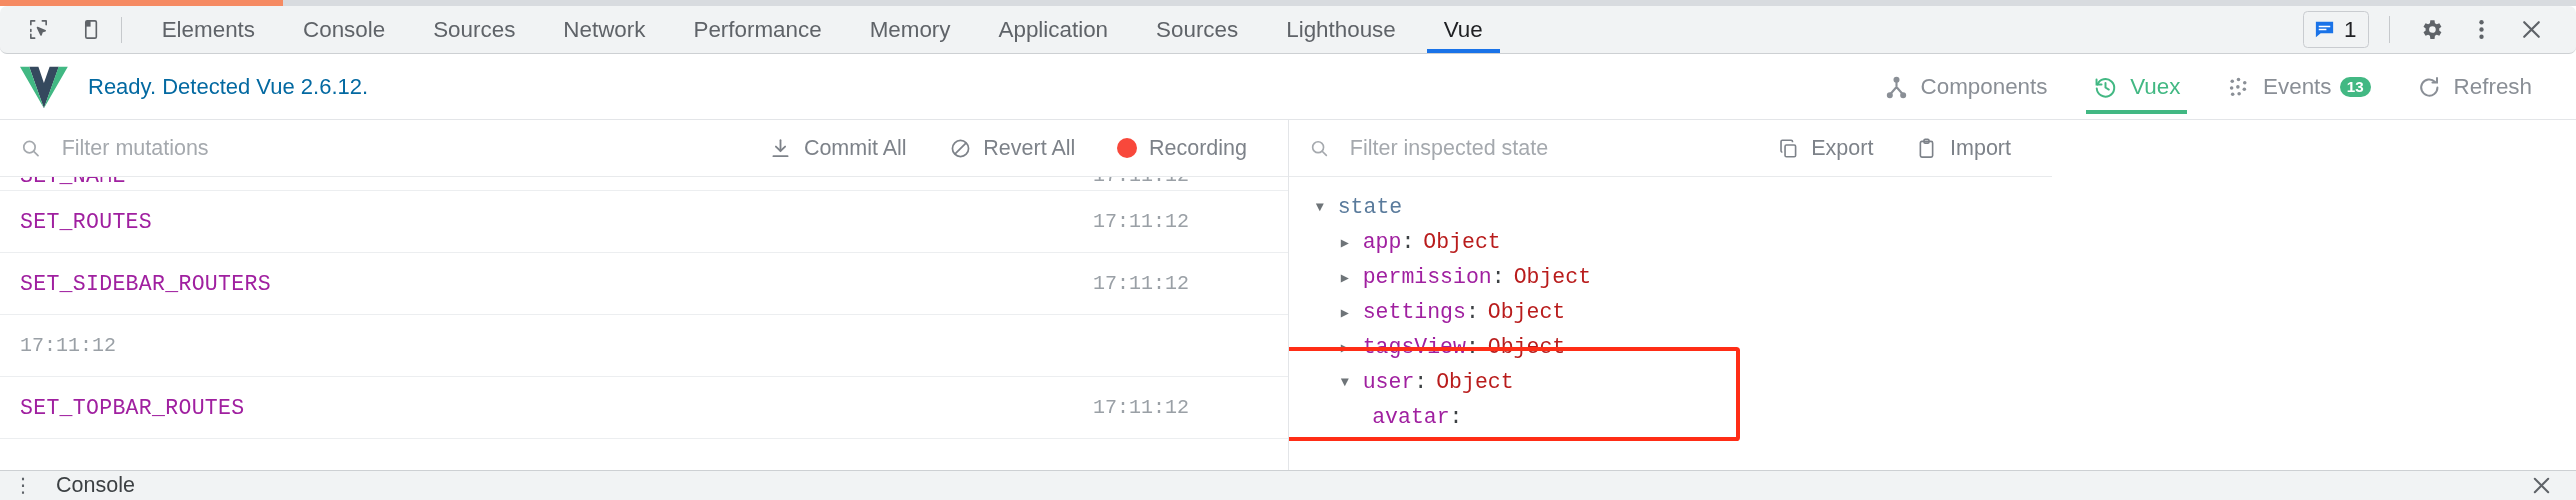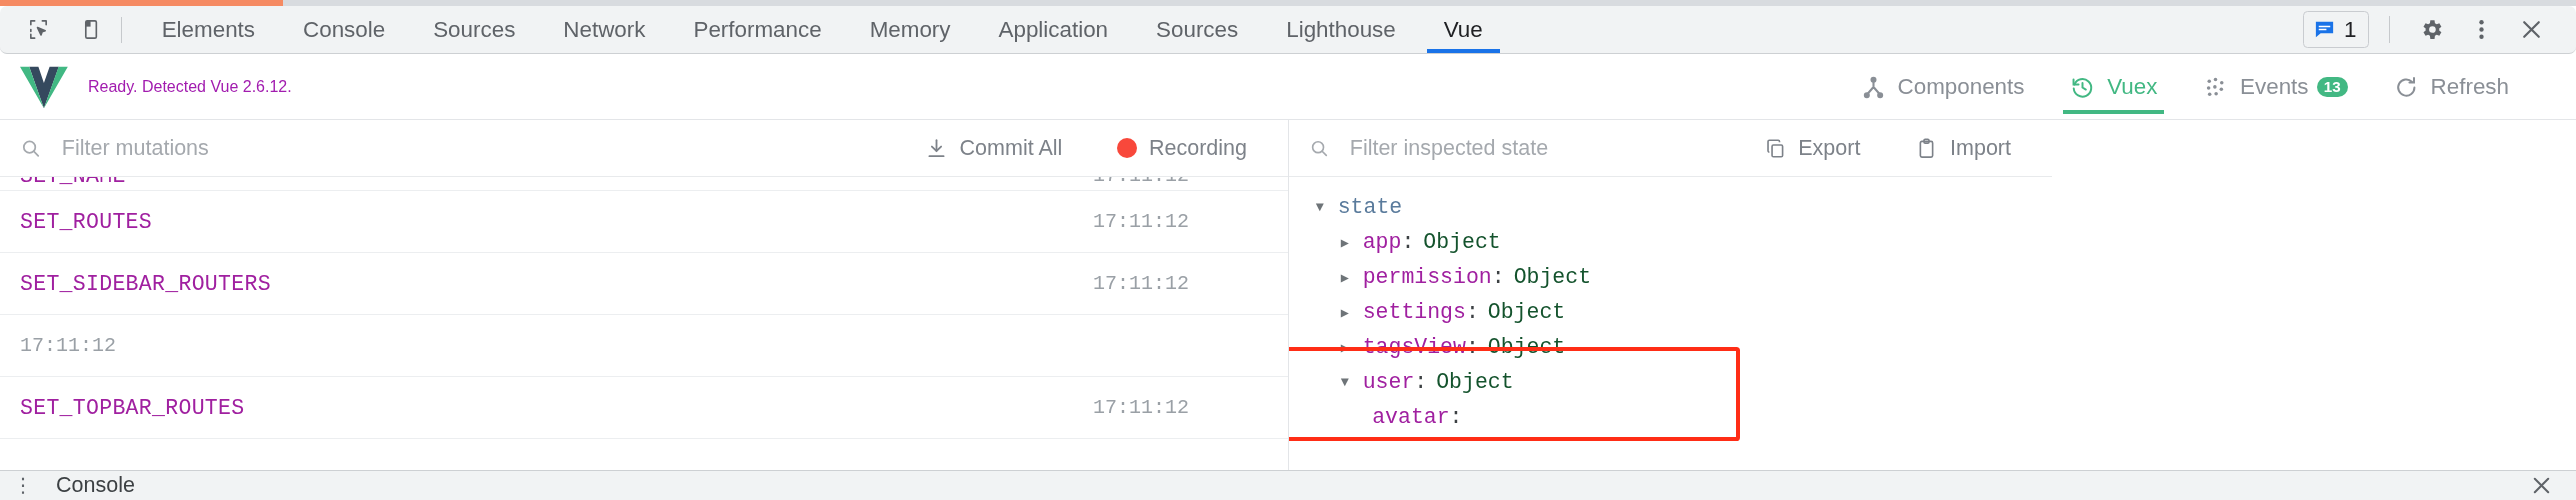--- a/index.html
+++ b/index.html
@@ -124,29 +124,29 @@
     box-sizing: border-box;
     display: flex;
     align-items: center;
   }
   .vue-logo {
     margin-left: 20px;
     margin-right: 20px;
     display: flex; align-items: center;
   }
   .vue-status {
-    font-size: 16px;
-    color: #a21caf;
+    font-size: 22px;
+    color: #0369a1;
   }
   .vue-nav {
     margin-left: auto;
     display: flex;
     align-items: stretch;
     height: 54px;
-    padding-right: 44px;
+    padding-right: 21px;
   }
   .vue-nav-item {
     display: flex;
     align-items: center;
     gap: 11.7px;
     padding: 0 23px;
     font-size: 22.4px;
     color: #8a8f96;
     position: relative;
     white-space: nowrap;
@@ -220,21 +220,21 @@
     font-family: "Liberation Sans", sans-serif;
     font-size: 21.5px;
     color: #3c4043;
     width: 100%;
   }
   .search-input::placeholder { color: #a5a9ae; }
   .toolbar-actions {
     display: flex;
     align-items: center;
     padding-right: 23px;
-    gap: 19px;
+    gap: 6px;
   }
   .tb-btn {
     display: flex;
     align-items: center;
     gap: 11.7px;
     padding: 6.3px 18px;
     font-size: 21.5px;
     color: #7d8289;
     border-radius: 3.6px;
     white-space: nowrap;
@@ -306,21 +306,21 @@
     align-items: center;
     color: #6e7478;
     font-size: 13.5px;
     flex: none;
   }
   .arrow.open::before { content: "\25BC"; }
   .arrow.closed::before { content: "\25B6"; }
   .tree-root-label { color: #5a7b9c; margin-left: 7.2px; }
   .tree-key { color: #a020a0; margin-left: 7.2px; }
   .tree-colon { color: #3c4043; }
-  .tree-type { color: #14532d; margin-left: 9px; }
+  .tree-type { color: #b91c1c; margin-left: 9px; }
   .tree-str { color: #c7282a; }
   .indent-1 { padding-left: 25px; }
   .indent-2 { padding-left: 56px; }
 
   .highlight-box {
     position: absolute;
     border: 4.5px solid #ff2d16;
     border-radius: 3.6px;
     pointer-events: none;
   }
@@ -520,20 +520,29 @@
       <div class="toolbar-actions" id="mutations-actions">
           <div class="tb-btn">
             <span style="display: flex; color: rgb(125, 130, 137);">
               <svg class="svg-ico" width="23" height="23" viewBox="0 0 24 24" fill="none" stroke="currentColor" stroke-width="1.9" stroke-linecap="round">
                 <path d="M12 3.4v11"></path>
                 <path d="M7.2 10l4.8 4.6 4.8-4.6"></path>
                 <path d="M4.6 20h14.8"></path>
               </svg>
             </span>
             <span>Commit All</span>
+          </div>
+          <div class="tb-btn">
+            <span style="display: flex; color: rgb(125, 130, 137);">
+              <svg class="svg-ico" width="23" height="23" viewBox="0 0 24 24" fill="none" stroke="currentColor" stroke-width="1.8">
+                <circle cx="12" cy="12" r="8.4"></circle>
+                <path d="M6.1 17.9L17.9 6.1"></path>
+              </svg>
+            </span>
+            <span>Revert All</span>
           </div>
           <div class="tb-btn">
             <span style="display: flex; color: rgb(125, 130, 137);">
               <span class="rec-dot"></span>
             </span>
             <span>Recording</span>
           </div>
         </div>
     </div>
 

